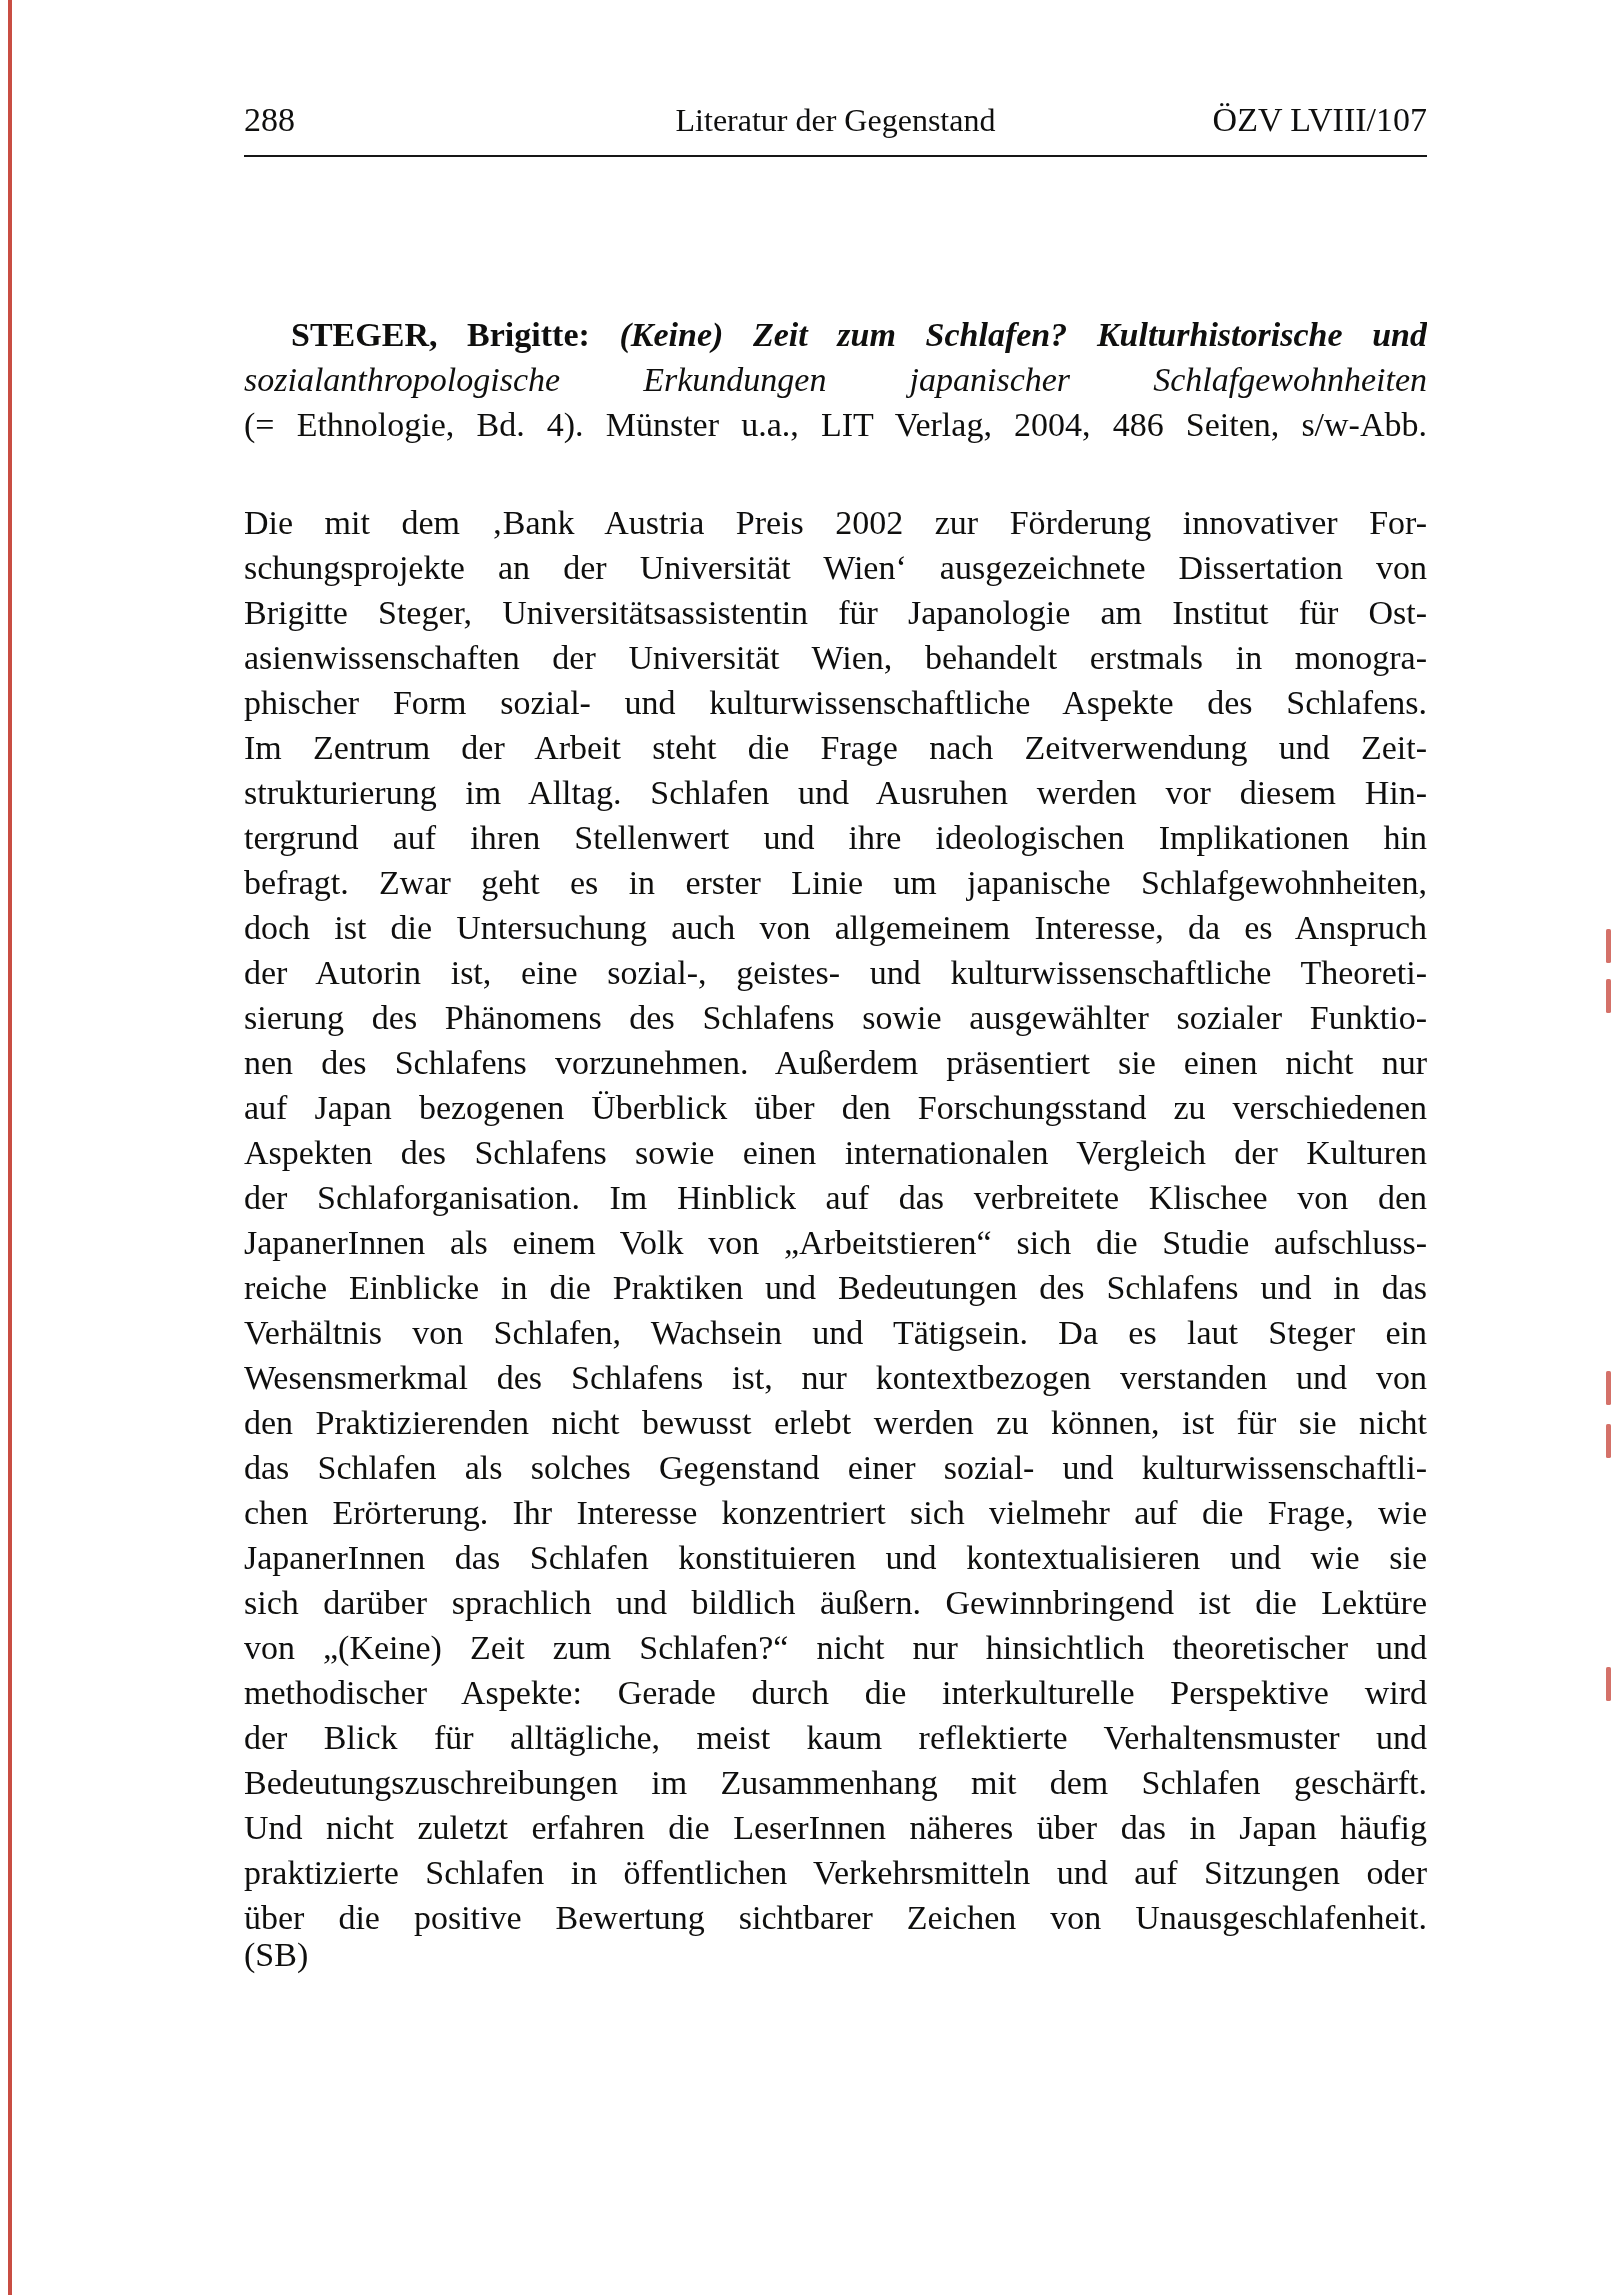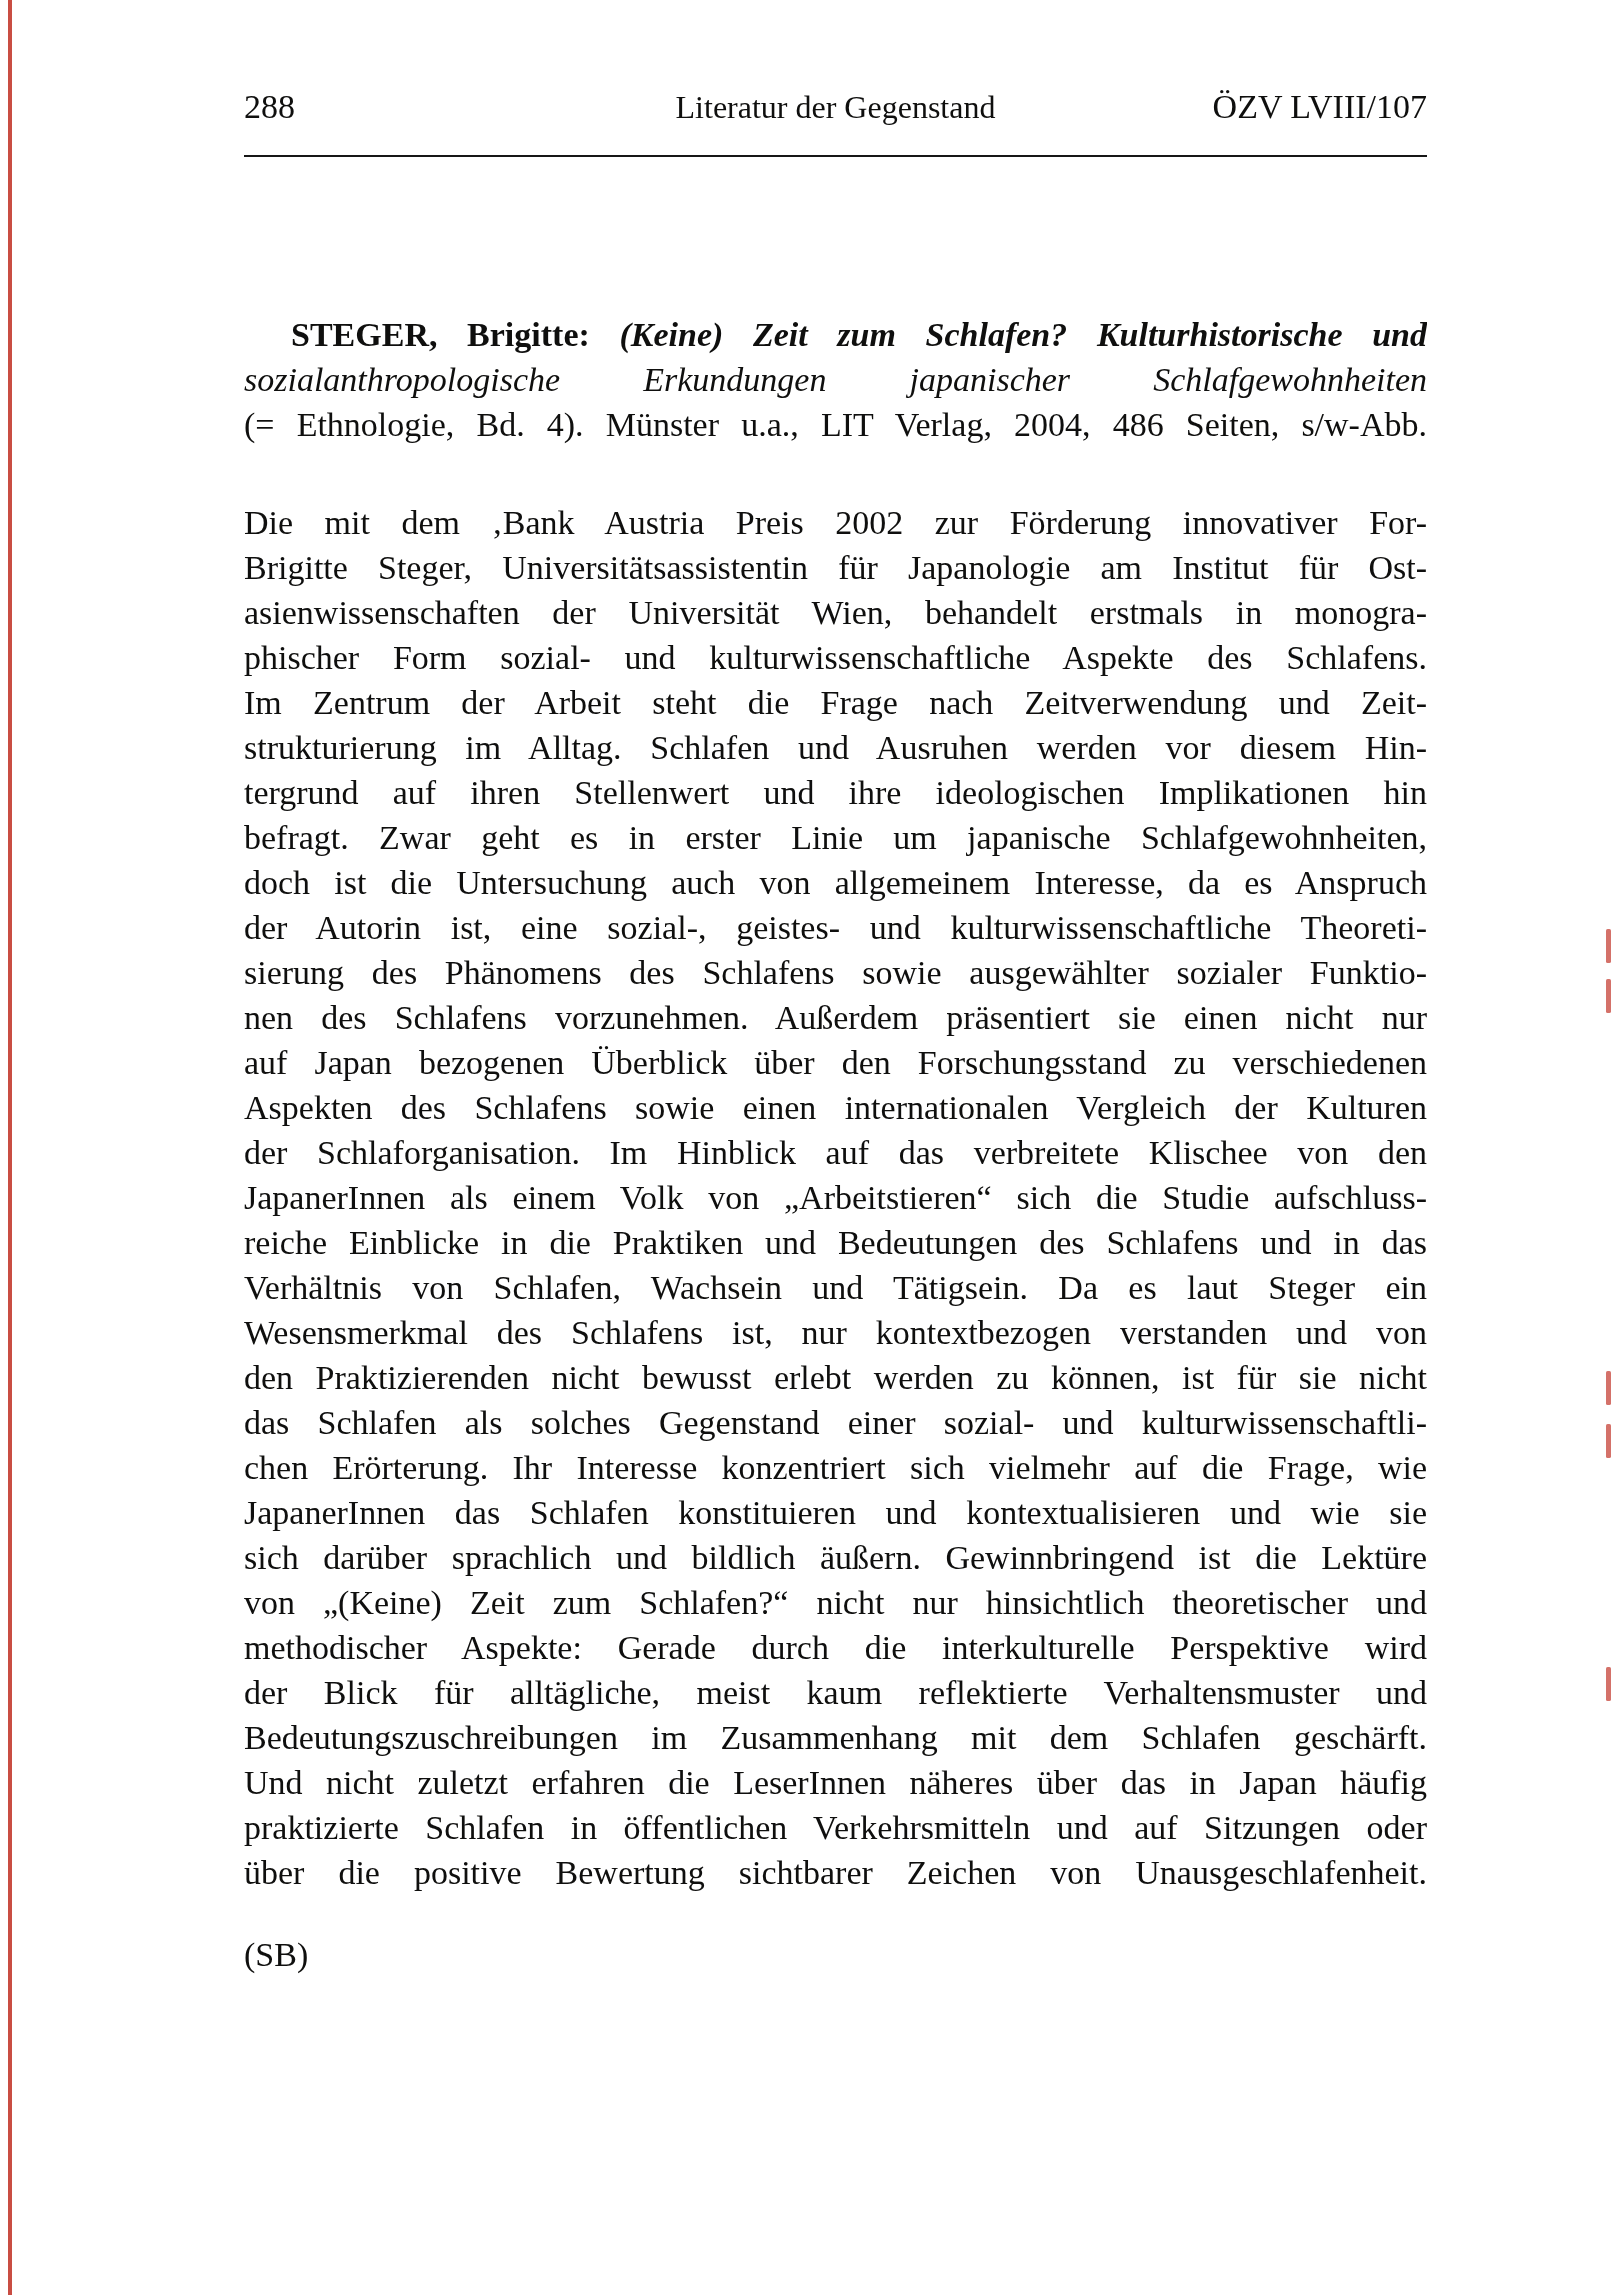--- a/index.html
+++ b/index.html
@@ -19,21 +19,21 @@
   }
   .scan-mark {
     position: absolute; left: 1606px; width: 4.9px; height: 34px;
     background: #c23429; opacity: .7; border-radius: 1.6px;
   }
   .m1 { top: 929px; } .m2 { top: 979px; } .m3 { top: 1371px; }
   .m4 { top: 1424px; } .m5 { top: 1667px; }
 
   .col { position: absolute; left: 244px; width: 1183px; }
 
-  .header { top: 86px; height: 42px; font-size: 34px; line-height: 42px; }
+  .header { top: 99px; height: 42px; font-size: 34px; line-height: 42px; }
   .header .pn  { position: absolute; left: 0; top: 0; }
   .header .jt  { position: absolute; left: 0; right: 0; text-align: center; font-size: 32px; }
   .header .iss { position: absolute; right: 0; top: 0; }
 
   .rule { top: 155px; height: 2.4px; background: #161616; }
 
   .section-title {
     top: 215px; margin: 0; text-align: center;
     font-size: 40px; font-weight: bold; line-height: 47px;
     letter-spacing: 0.4px;
@@ -75,20 +75,21 @@
 
   <div class="col citation">
     <span class="tline indent"><span>STEGER, Brigitte: </span><span class="it">(Keine) Zeit zum Schlafen? Kulturhistorische und</span></span>
     <span class="tline it">sozialanthropologische Erkundungen japanischer Schlafgewohnheiten</span>
     <span class="tline">(= Ethnologie, Bd. 4). Münster u.a., LIT Verlag, 2004, 486 Seiten, s/w-Abb.</span>
   </div>
 
   <div class="col body-text">
 
   <div class="tline">Die mit dem ‚Bank Austria Preis 2002 zur Förderung innovativer For-</div>
+      <div class="tline">schungsprojekte an der Universität Wien‘ ausgezeichnete Dissertation von</div>
       <div class="tline">Brigitte Steger, Universitätsassistentin für Japanologie am Institut für Ost-</div>
       <div class="tline">asienwissenschaften der Universität Wien, behandelt erstmals in monogra-</div>
       <div class="tline">phischer Form sozial- und kulturwissenschaftliche Aspekte des Schlafens.</div>
       <div class="tline">Im Zentrum der Arbeit steht die Frage nach Zeitverwendung und Zeit-</div>
       <div class="tline">strukturierung im Alltag. Schlafen und Ausruhen werden vor diesem Hin-</div>
       <div class="tline">tergrund auf ihren Stellenwert und ihre ideologischen Implikationen hin</div>
       <div class="tline">befragt. Zwar geht es in erster Linie um japanische Schlafgewohnheiten,</div>
       <div class="tline">doch ist die Untersuchung auch von allgemeinem Interesse, da es Anspruch</div>
       <div class="tline">der Autorin ist, eine sozial-, geistes- und kulturwissenschaftliche Theoreti-</div>
       <div class="tline">sierung des Phänomens des Schlafens sowie ausgewählter sozialer Funktio-</div>

